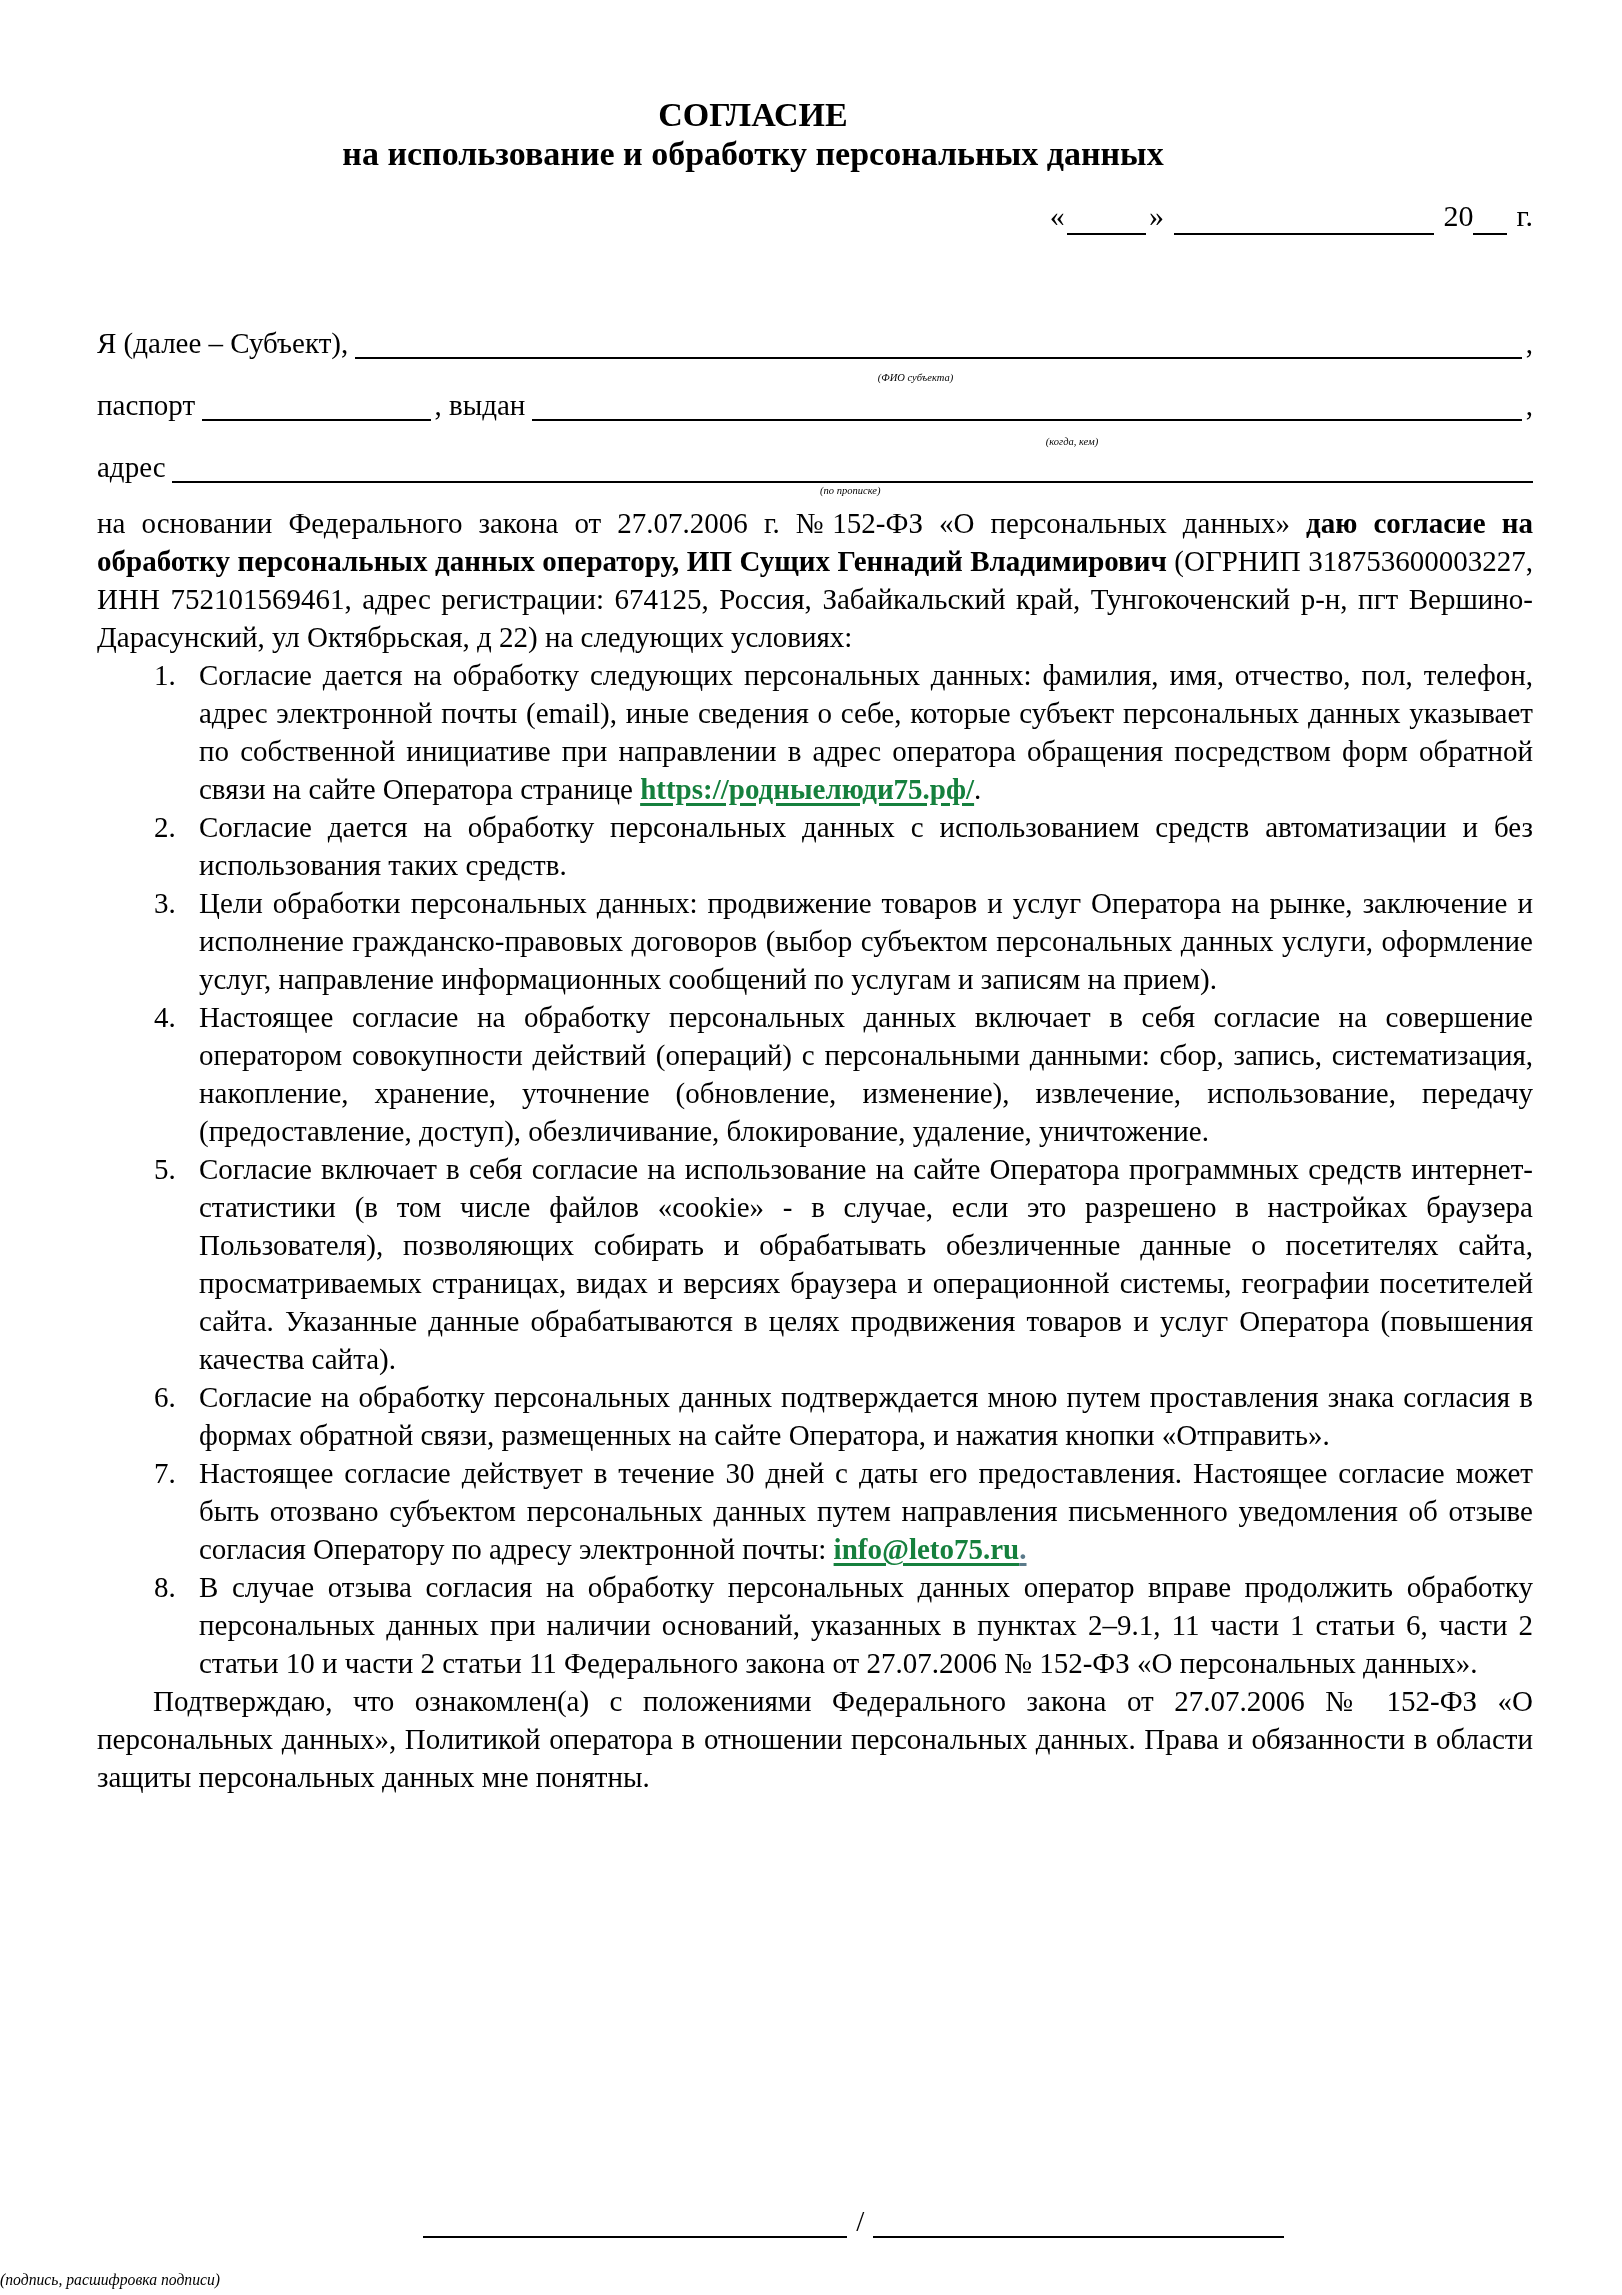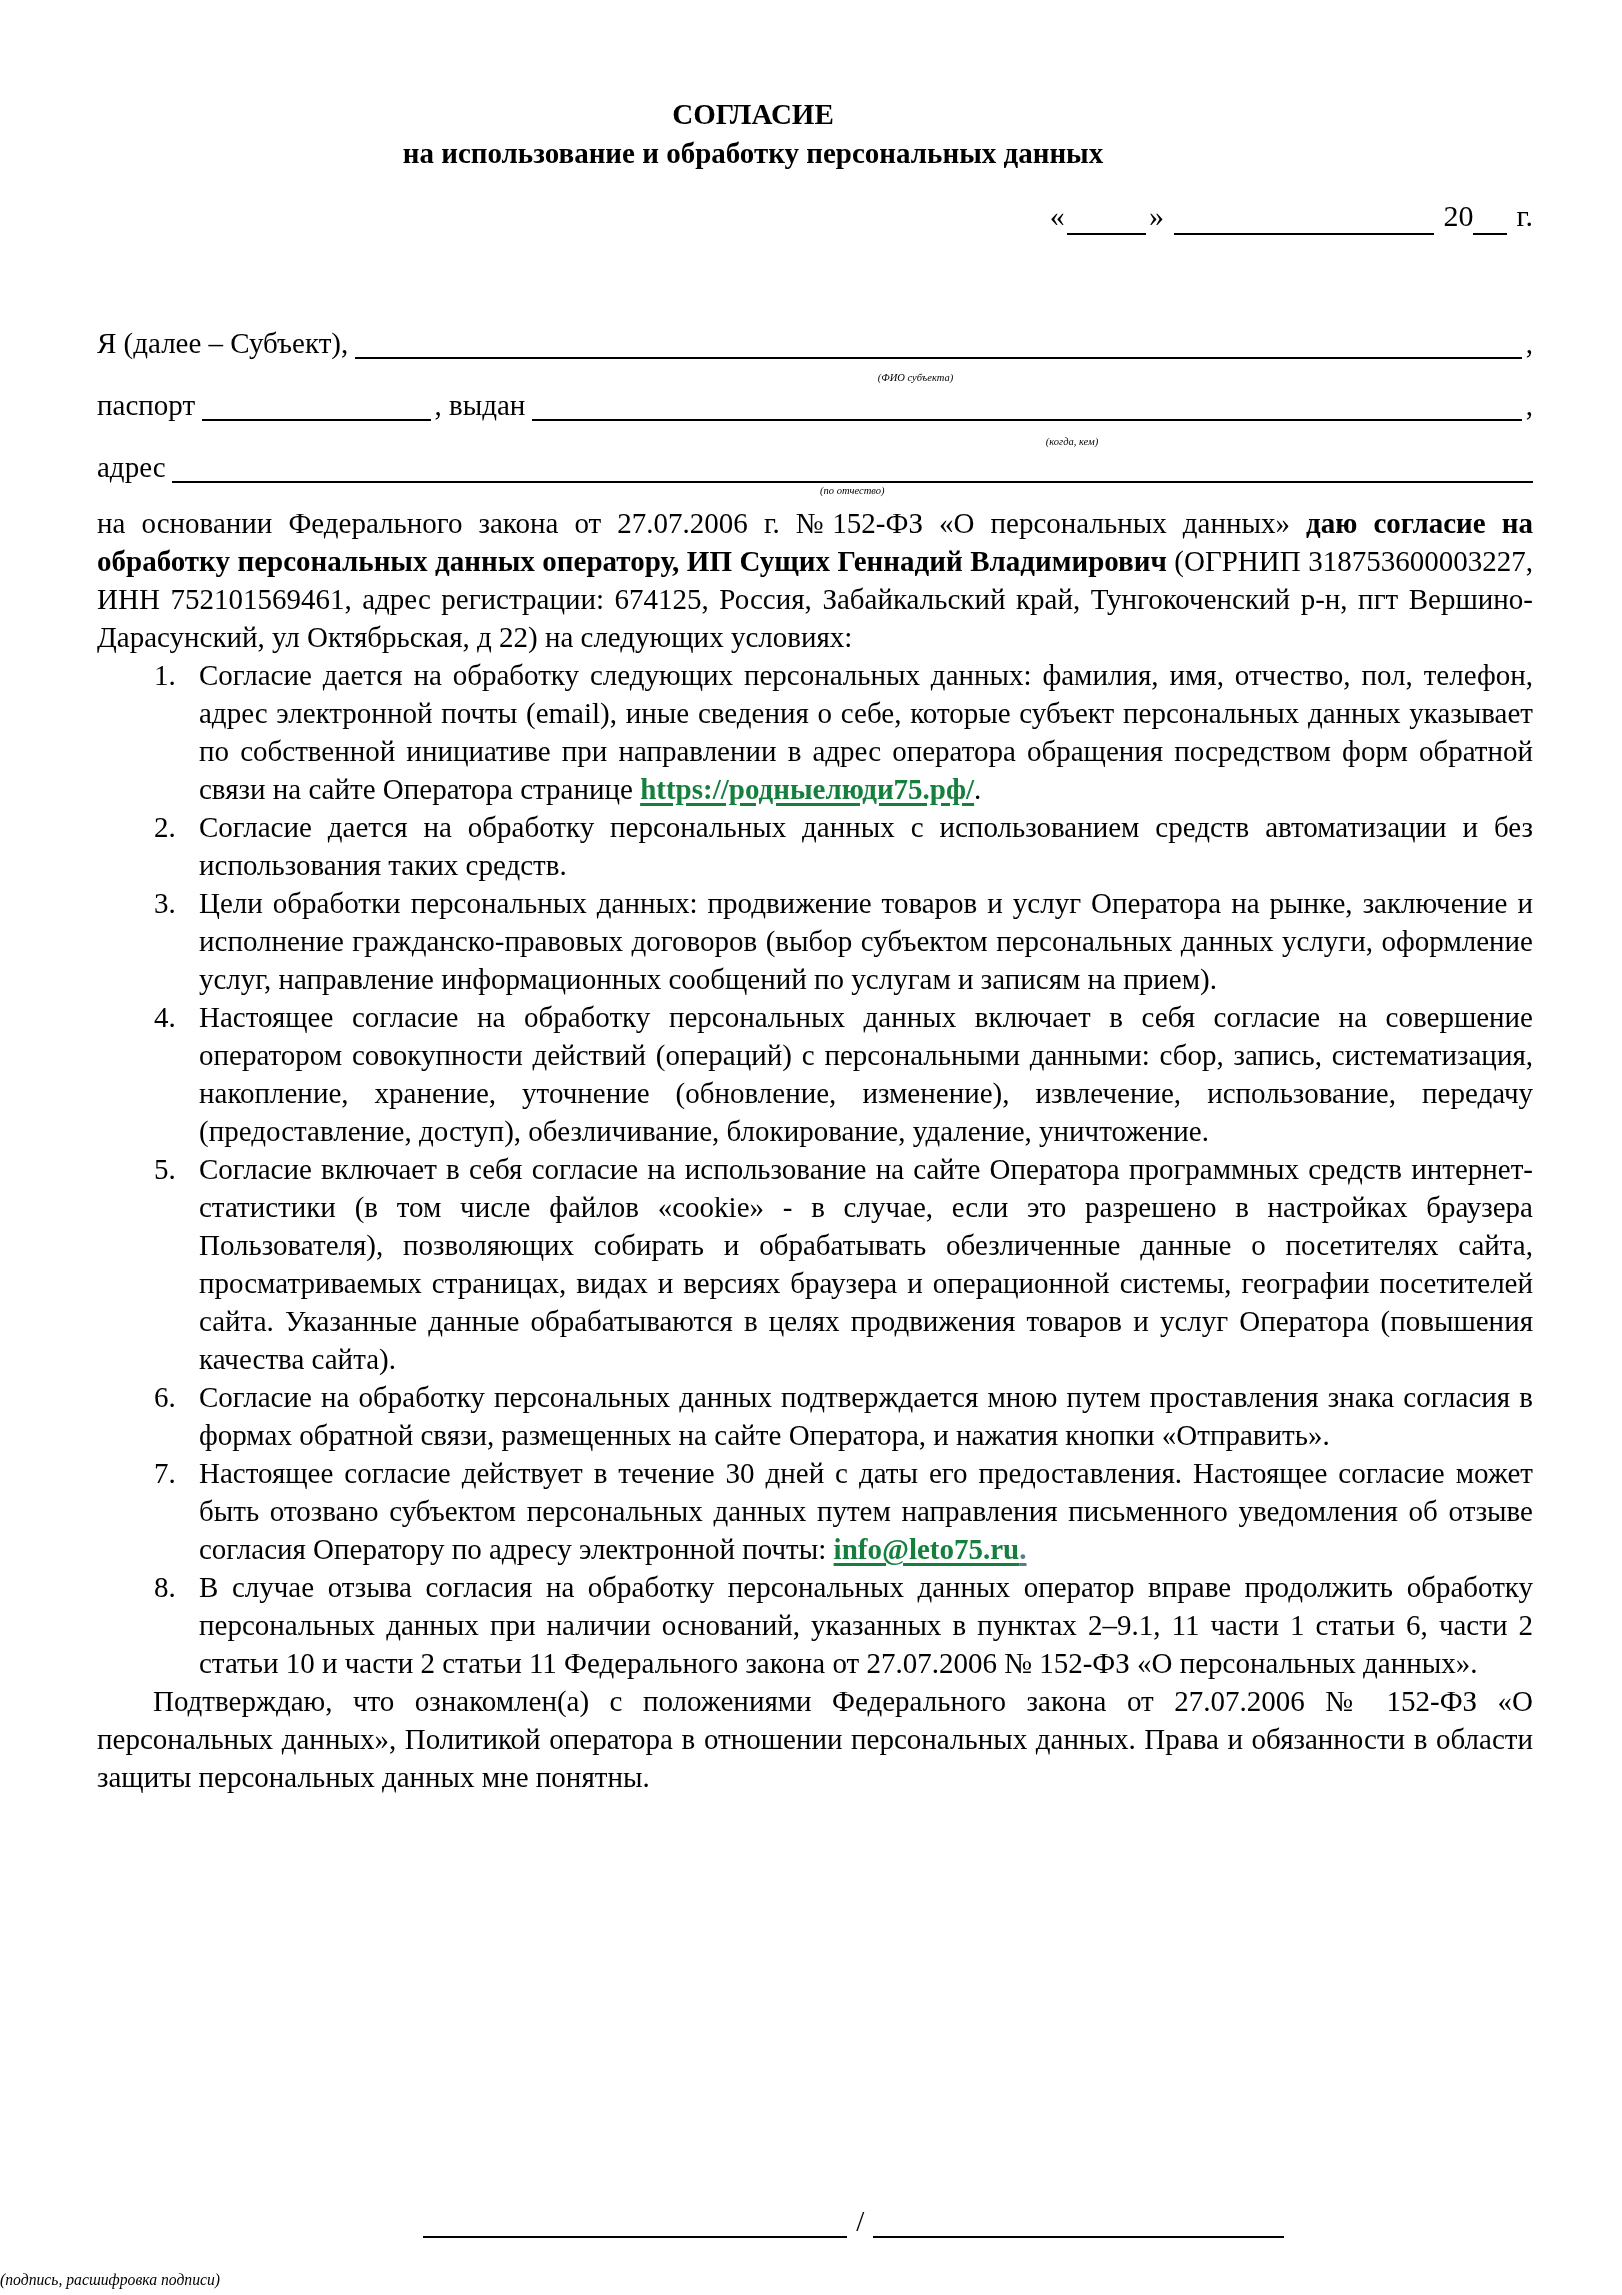--- a/index.html
+++ b/index.html
@@ -1,18 +1,18 @@
 <!DOCTYPE html>
 <html style="font-size:10.5px"><head>
 <meta charset="utf-8">
 <style>
   html, body { margin: 0; padding: 0; background: #ffffff; }
   body { width: 1622px; height: 2295px; position: relative; overflow: hidden; color: #000; }
   .page { position: absolute; left: 0; top: 0; width: 1622px; height: 2295px; font-family: "Liberation Serif", serif; font-size: 29px; }
-  .title { position: absolute; left: 0; width: 1506px; text-align: center; font-weight: bold; font-size: 29px; line-height: 37px; }
+  .title { position: absolute; left: 0; width: 1506px; text-align: center; font-weight: bold; font-size: 34px; line-height: 37px; }
   .t1 { top: 96px; }
   .t2 { top: 135px; }
   .date-row { position: absolute; top: 196px; right: 89px; font-size: 30px; line-height: 39px; white-space: nowrap; display: flex; align-items: flex-end; }
   .blank { display: inline-block; border-bottom: 2px solid #000; height: 29px; margin: 0 2.6px; }
   .field-row { position: absolute; left: 97px; right: 89px; height: 39px; display: flex; align-items: center; font-size: 29px; white-space: nowrap; }
   .field-row .line { flex: 1; border-bottom: 2px solid #000; height: 29px; margin: 0 3.9px 0 6.5px; position: relative; }
   .field-row .line.short { flex: none; width: 229px; }
   .hint { position: absolute; top: 44px; font-style: italic; font-size: 10.5px; white-space: nowrap; }
   .body-text { position: absolute; left: 97px; right: 89px; top: 504px; font-size: 29px; line-height: 38px; text-align: justify; }
   .body-text p { margin: 0; }
@@ -59,21 +59,21 @@
     <span>, выдан</span>
     <span class="line">
       <span class="hint" style="left:514px; top:46px">(когда, кем)</span>
     </span>
     <span>,</span>
   </div>
 
   <div class="field-row" style="top:448px">
     <span>адрес</span>
     <span class="line" style="margin-right:0">
-      <span class="hint" style="left:648px; top:33px">(по отчество)</span>
+      <span class="hint" style="left:648px; top:33px">(по прописке)</span>
     </span>
   </div>
 
   <div class="body-text">
     <p><span>на основании Федерального закона от 27.07.2006 г. №152-ФЗ «О персональных данных» </span><span class="b">даю согласие на обработку персональных данных оператору</span><span class="b">, </span><span class="b">ИП Сущих Геннадий Владимирович</span><span> (ОГРНИП 318753600003227, ИНН 752101569461, адрес регистрации: 674125, Россия, Забайкальский край, Тунгокоченский р-н, пгт Вершино-Дарасунский, ул Октябрьская, д 22) на следующих условиях:</span></p>
 
     <ol class="terms">
       <li><span class="num">1.</span><span>Согласие дается на обработку следующих персональных данных:  фамилия, имя, отчество, пол, телефон, адрес электронной почты (email), иные сведения о себе, которые субъект персональных данных указывает по собственной инициативе при направлении в адрес оператора обращения посредством форм обратной связи на сайте Оператора странице </span><a class="link">https://родныелюди75.рф/</a><span>.</span></li>
       <li><span class="num">2.</span><span>Согласие дается на обработку персональных данных с использованием средств автоматизации и без использования таких средств.</span></li>
       <li><span class="num">3.</span><span>Цели обработки персональных данных: продвижение товаров и услуг Оператора на рынке, заключение и исполнение гражданско-правовых договоров (выбор субъектом персональных данных услуги, оформление услуг, направление информационных сообщений по услугам и записям на прием).</span></li>

